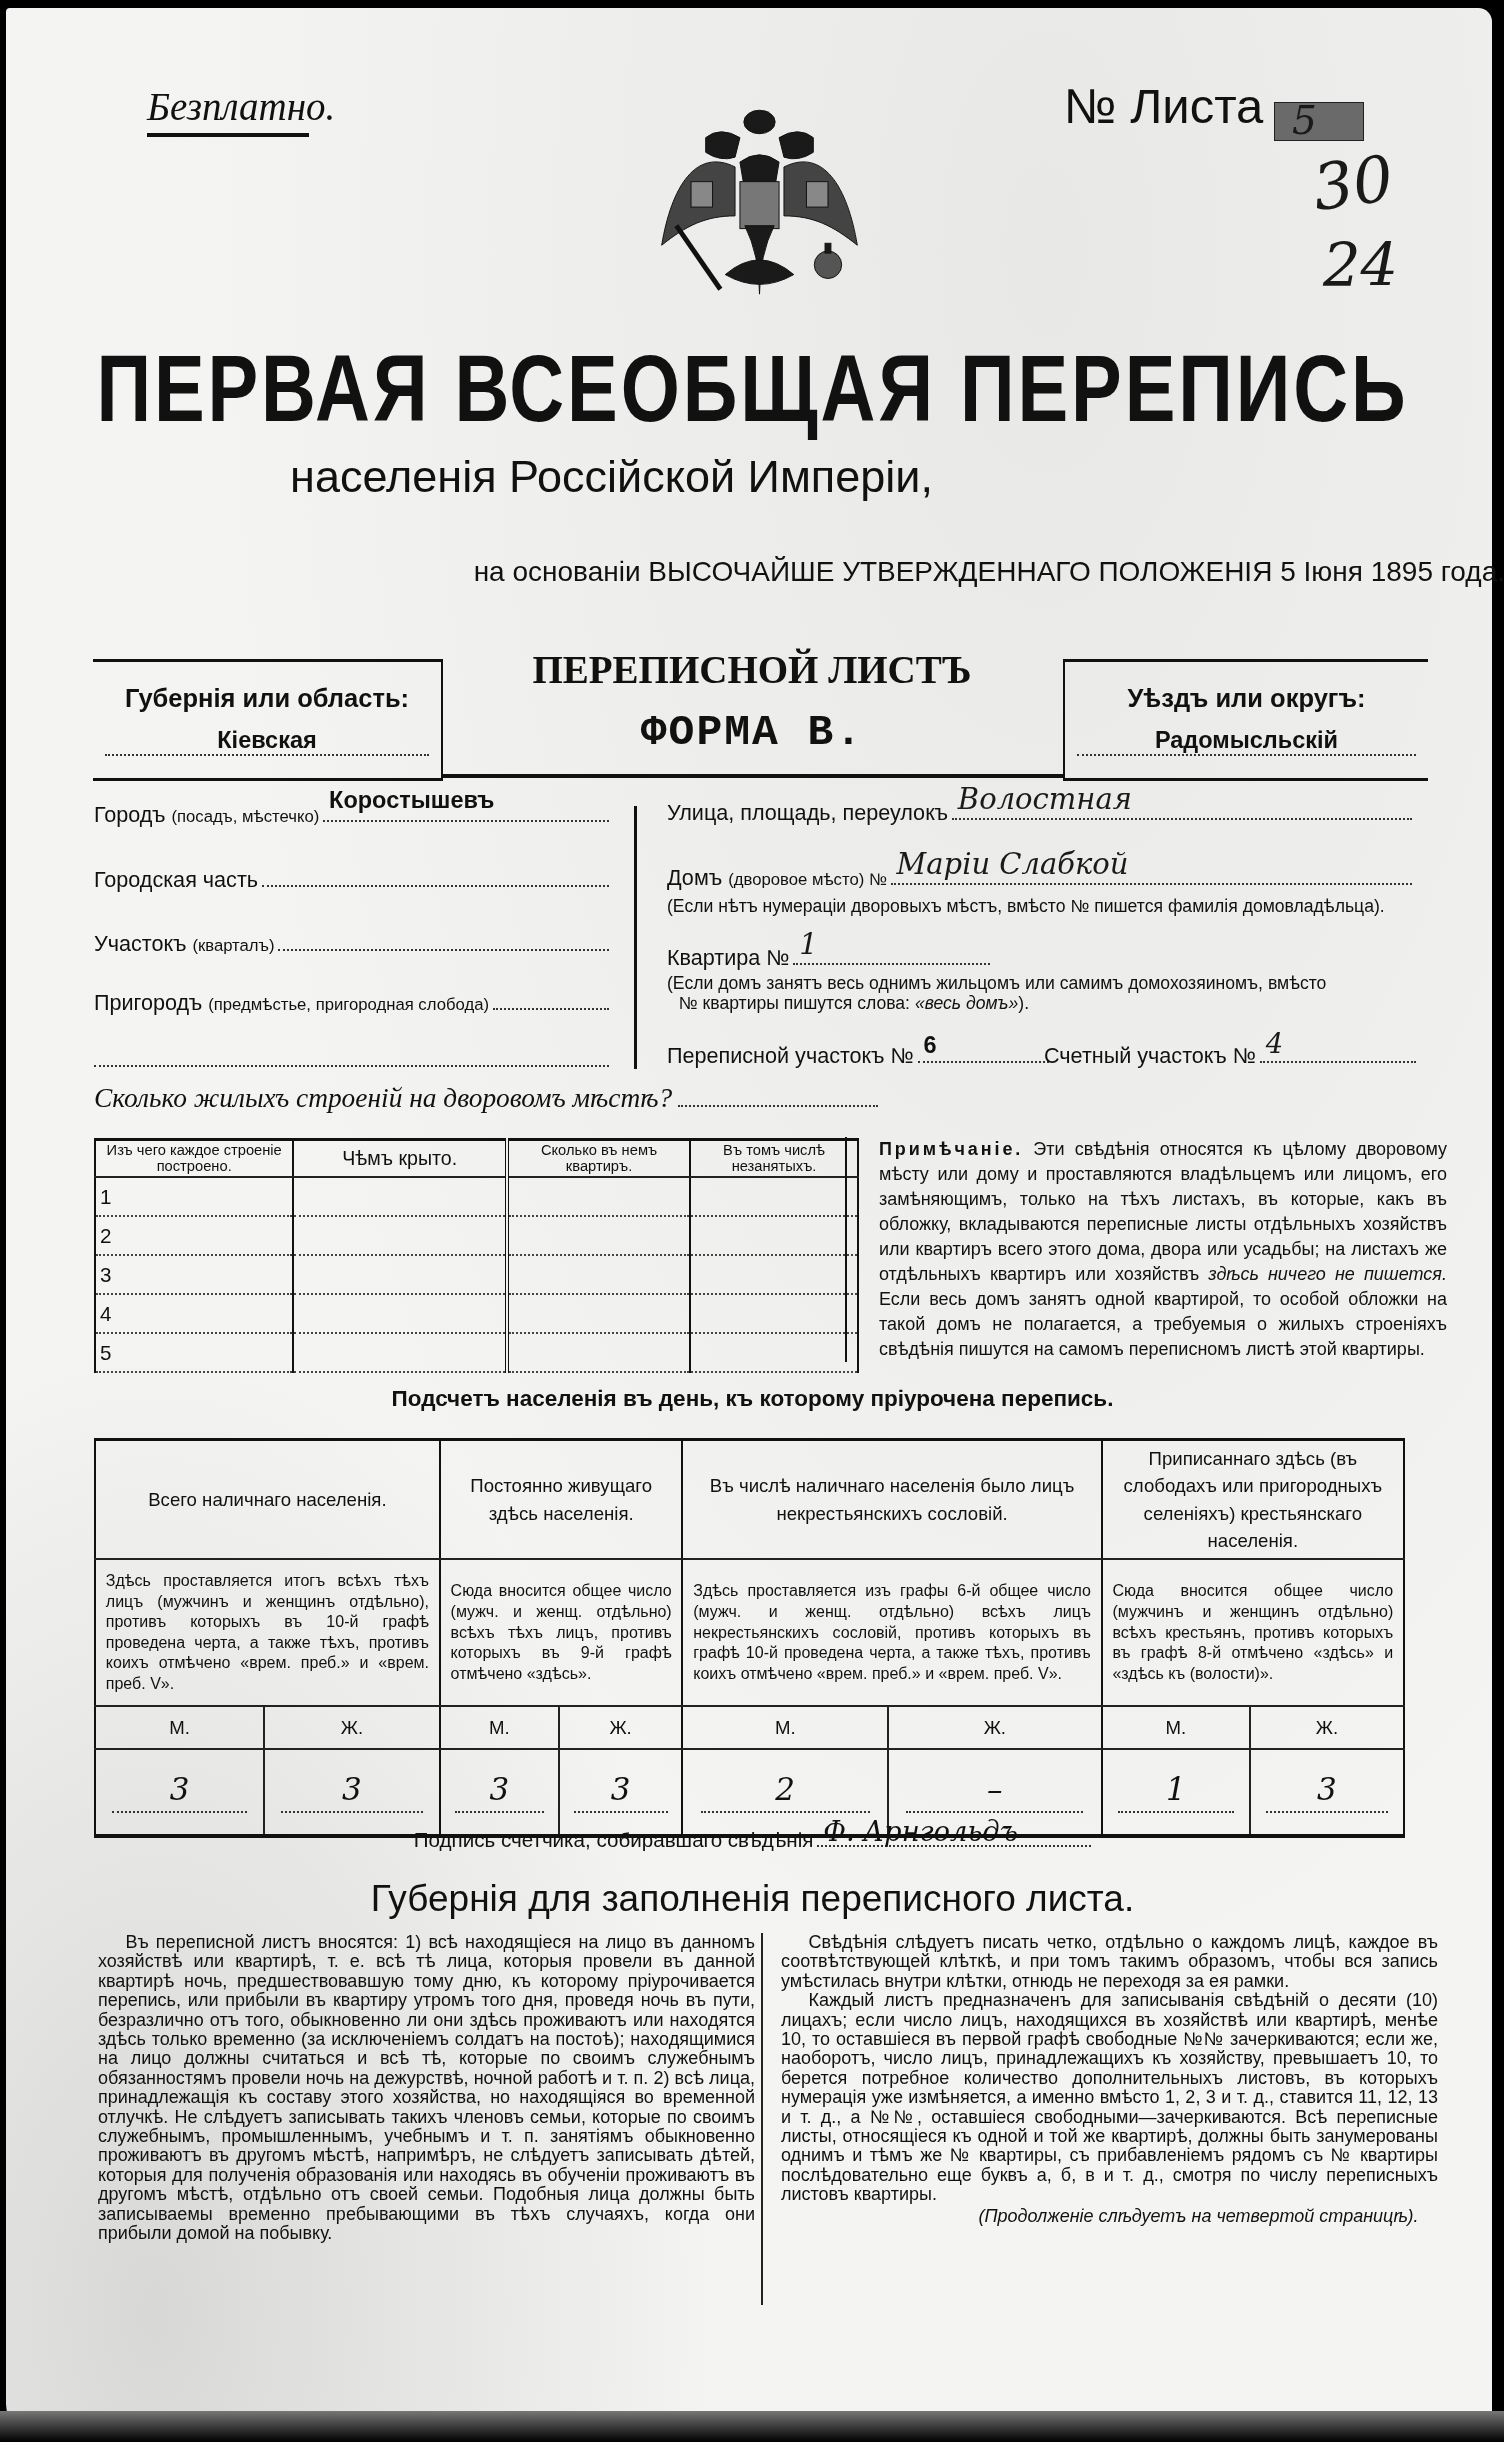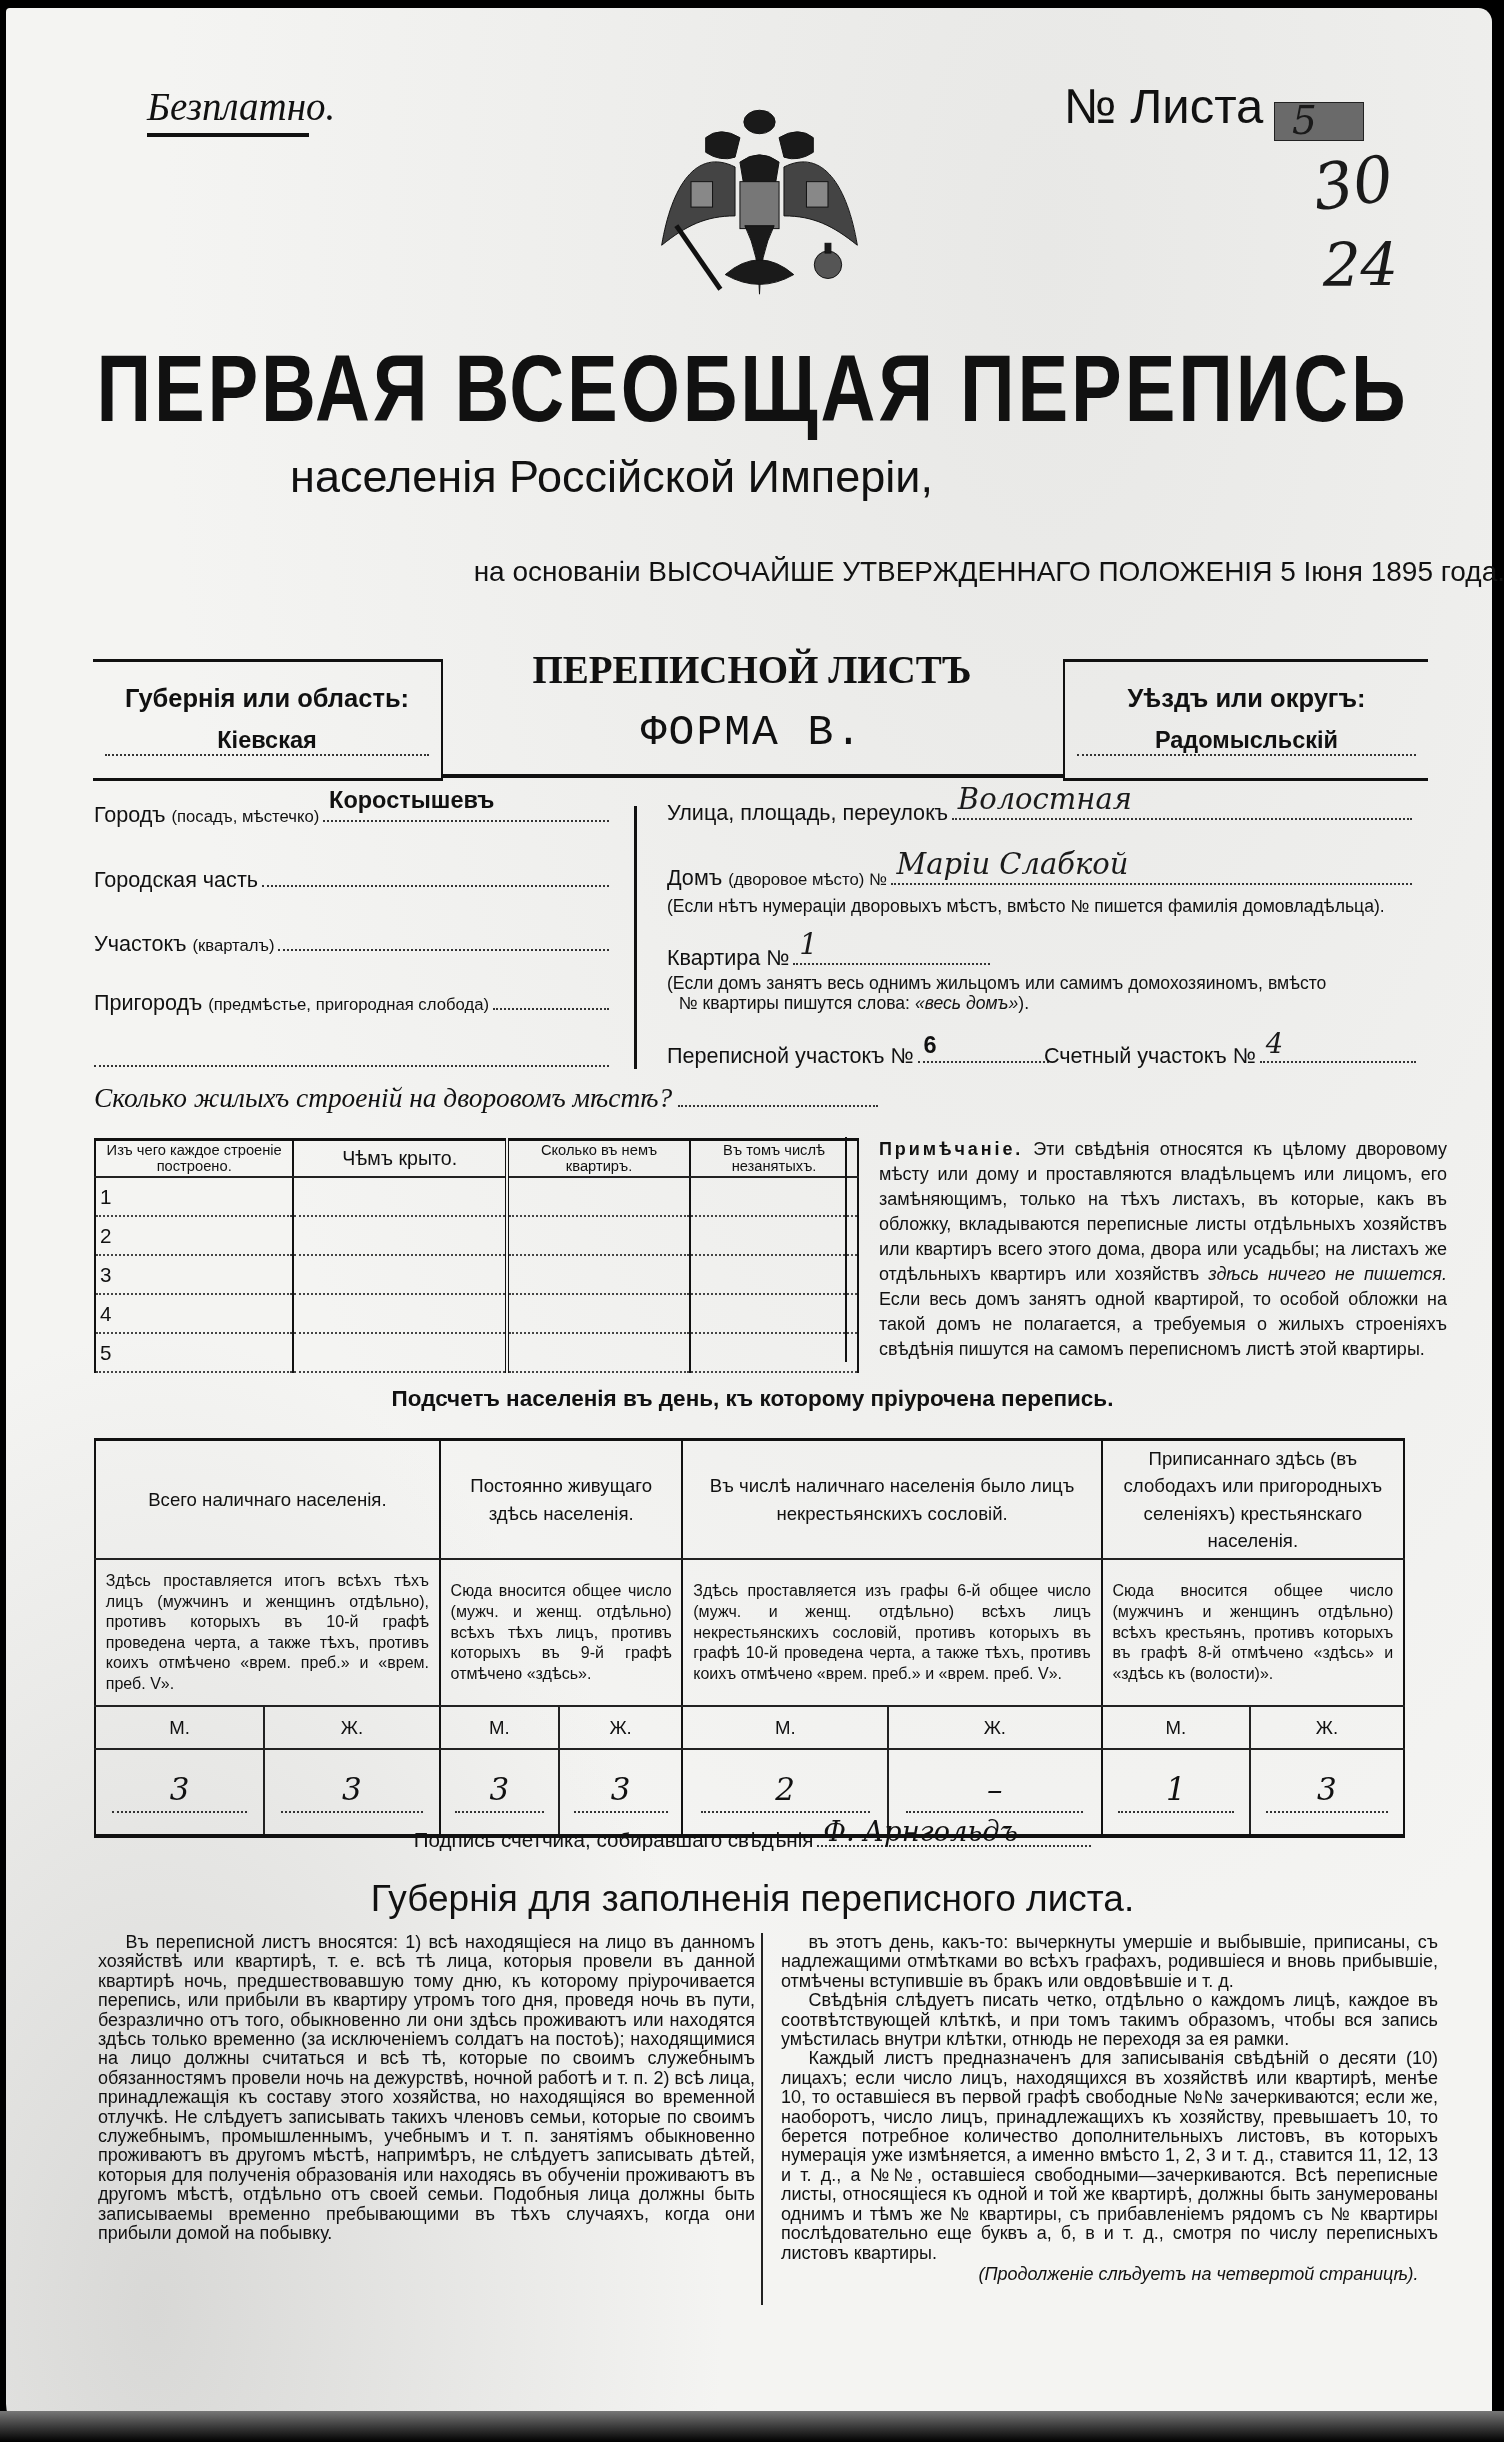--- a/index.html
+++ b/index.html
@@ -30,21 +30,21 @@
   #title-sub { left:0; width:1223px; top:451px; text-align:center; font-size:45px; }
   #title-basis { left:0; width:1505px; top:556px; text-align:right; font-size:28px; }
 
   
   #box-left { left:93px; top:659px; width:348px; height:116px; border-top:3.9px solid #111; border-bottom:3.9px solid #111; border-right:2.9px solid #111; }
   #box-right { left:1063px; top:659px; width:363px; height:116px; border-top:3.9px solid #111; border-bottom:3.9px solid #111; border-left:2.9px solid #111; }
   #box-mid-bottom { left:441px; top:774px; width:622px; height:3.9px; background:#111; }
   .box-label { font-size:25.5px; font-weight:bold; text-align:center; width:100%; position:absolute; }
   .box-val { font-size:23.5px; font-weight:bold; position:absolute; left:11.8px; right:11.8px; text-align:center; border-bottom:2px dotted #333; }
   #form-title { left:441px; width:622px; top:647px; text-align:center; font-size:39px; font-weight:bold; }
-  #form-sub { left:441px; width:622px; top:708px; text-align:center; font-size:43px; font-weight:normal; letter-spacing:2px; }
+  #form-sub { left:441px; width:622px; top:708px; text-align:center; font-size:43px; font-weight:bold; letter-spacing:2px; }
 
   
   .field { position:absolute; font-size:21.6px; display:flex; align-items:baseline; white-space:nowrap; }
   .field .lbl small { font-size:16.7px; }
   .field .fill { flex:1; border-bottom:2px dotted #333; margin-left:3.9px; min-height:25.5px; position:relative; }
   .field .fill span { position:absolute; left:5.9px; bottom:2px; }
   .note { position:absolute; font-size:17.6px; }
   #addr-divider { left:634px; top:806px; width:2.9px; height:263px; background:#111; }
 
   
@@ -303,20 +303,19 @@
     </span>
 </div>
 
 <div class="abs sans" id="rules-title">Губернія для заполненія переписного листа.</div>
 
 <div class="rules-col cond" id="rules-left">
     <p>Въ переписной листъ вносятся: 1) всѣ находящіеся на лицо въ данномъ хозяйствѣ или квартирѣ, т. е. всѣ тѣ лица, которыя провели въ данной квартирѣ ночь, предшествовавшую тому дню, къ которому пріурочивается перепись, или прибыли въ квартиру утромъ того дня, проведя ночь въ пути, безразлично отъ того, обыкновенно ли они здѣсь проживаютъ или находятся здѣсь только временно (за исключеніемъ солдатъ на постоѣ); находящимися на лицо должны считаться и всѣ тѣ, которые по своимъ служебнымъ обязанностямъ провели ночь на дежурствѣ, ночной работѣ и т. п. 2) всѣ лица, принадлежащія къ составу этого хозяйства, но находящіяся во временной отлучкѣ. Не слѣдуетъ записывать такихъ членовъ семьи, которые по своимъ служебнымъ, промышленнымъ, учебнымъ и т. п. занятіямъ обыкновенно проживаютъ въ другомъ мѣстѣ, напримѣръ, не слѣдуетъ записывать дѣтей, которыя для полученія образованія или находясь въ обученіи проживаютъ въ другомъ мѣстѣ, отдѣльно отъ своей семьи. Подобныя лица должны быть записываемы временно пребывающими въ тѣхъ случаяхъ, когда они прибыли домой на побывку.</p>
   </div>
 <div class="abs" id="rules-divider"></div>
 <div class="rules-col cond" id="rules-right">
-    <p>въ этотъ день, какъ-то: вычеркнуты умершіе и выбывшіе, приписаны, съ надлежащими отмѣтками во всѣхъ графахъ, родившіеся и вновь прибывшіе, отмѣчены вступившіе въ бракъ или овдовѣвшіе и т. д.</p>
     <p>Свѣдѣнія слѣдуетъ писать четко, отдѣльно о каждомъ лицѣ, каждое въ соотвѣтствующей клѣткѣ, и при томъ такимъ образомъ, чтобы вся запись умѣстилась внутри клѣтки, отнюдь не переходя за ея рамки.</p>
     <p>Каждый листъ предназначенъ для записыванія свѣдѣній о десяти (10) лицахъ; если число лицъ, находящихся въ хозяйствѣ или квартирѣ, менѣе 10, то оставшіеся въ первой графѣ свободные №№ зачеркиваются; если же, наоборотъ, число лицъ, принадлежащихъ къ хозяйству, превышаетъ 10, то берется потребное количество дополнительныхъ листовъ, въ которыхъ нумерація уже измѣняется, а именно вмѣсто 1, 2, 3 и т. д., ставится 11, 12, 13 и т. д., а №№, оставшіеся свободными—зачеркиваются. Всѣ переписные листы, относящіеся къ одной и той же квартирѣ, должны быть занумерованы однимъ и тѣмъ же № квартиры, съ прибавленіемъ рядомъ съ № квартиры послѣдовательно еще буквъ а, б, в и т. д., смотря по числу переписныхъ листовъ квартиры.</p>
     <div id="continued">(Продолженіе слѣдуетъ на четвертой страницѣ).</div>
   </div>
 
 <div class="abs" id="bottom-shadow"></div>
 
 
 </body></html>

